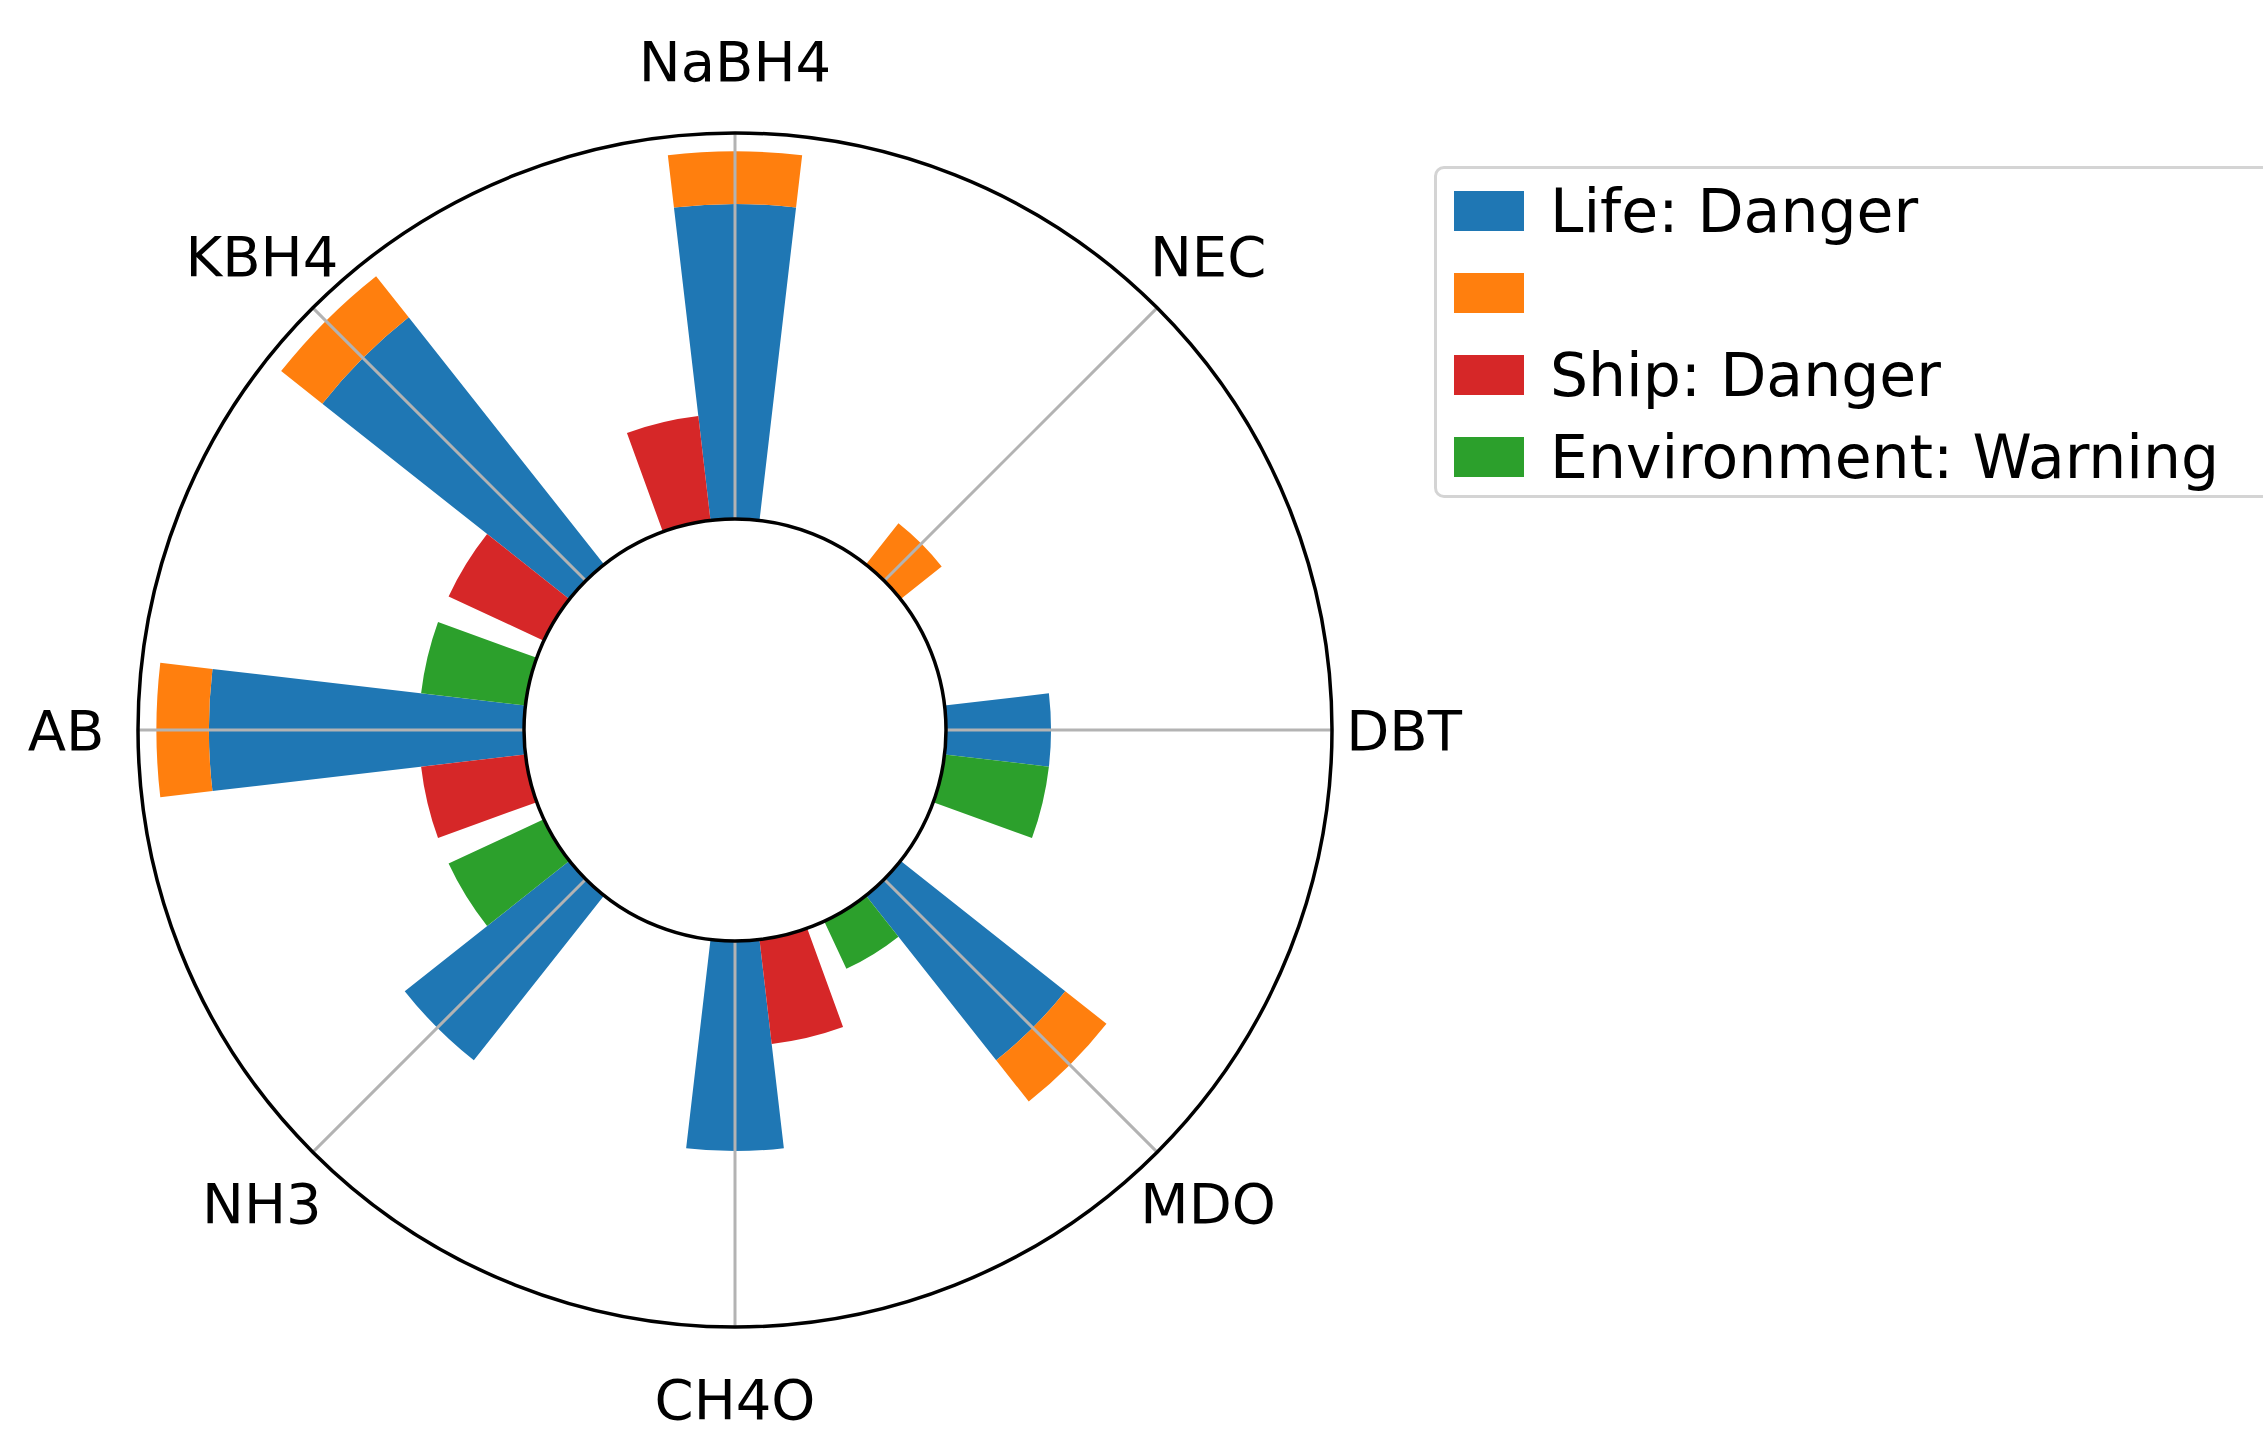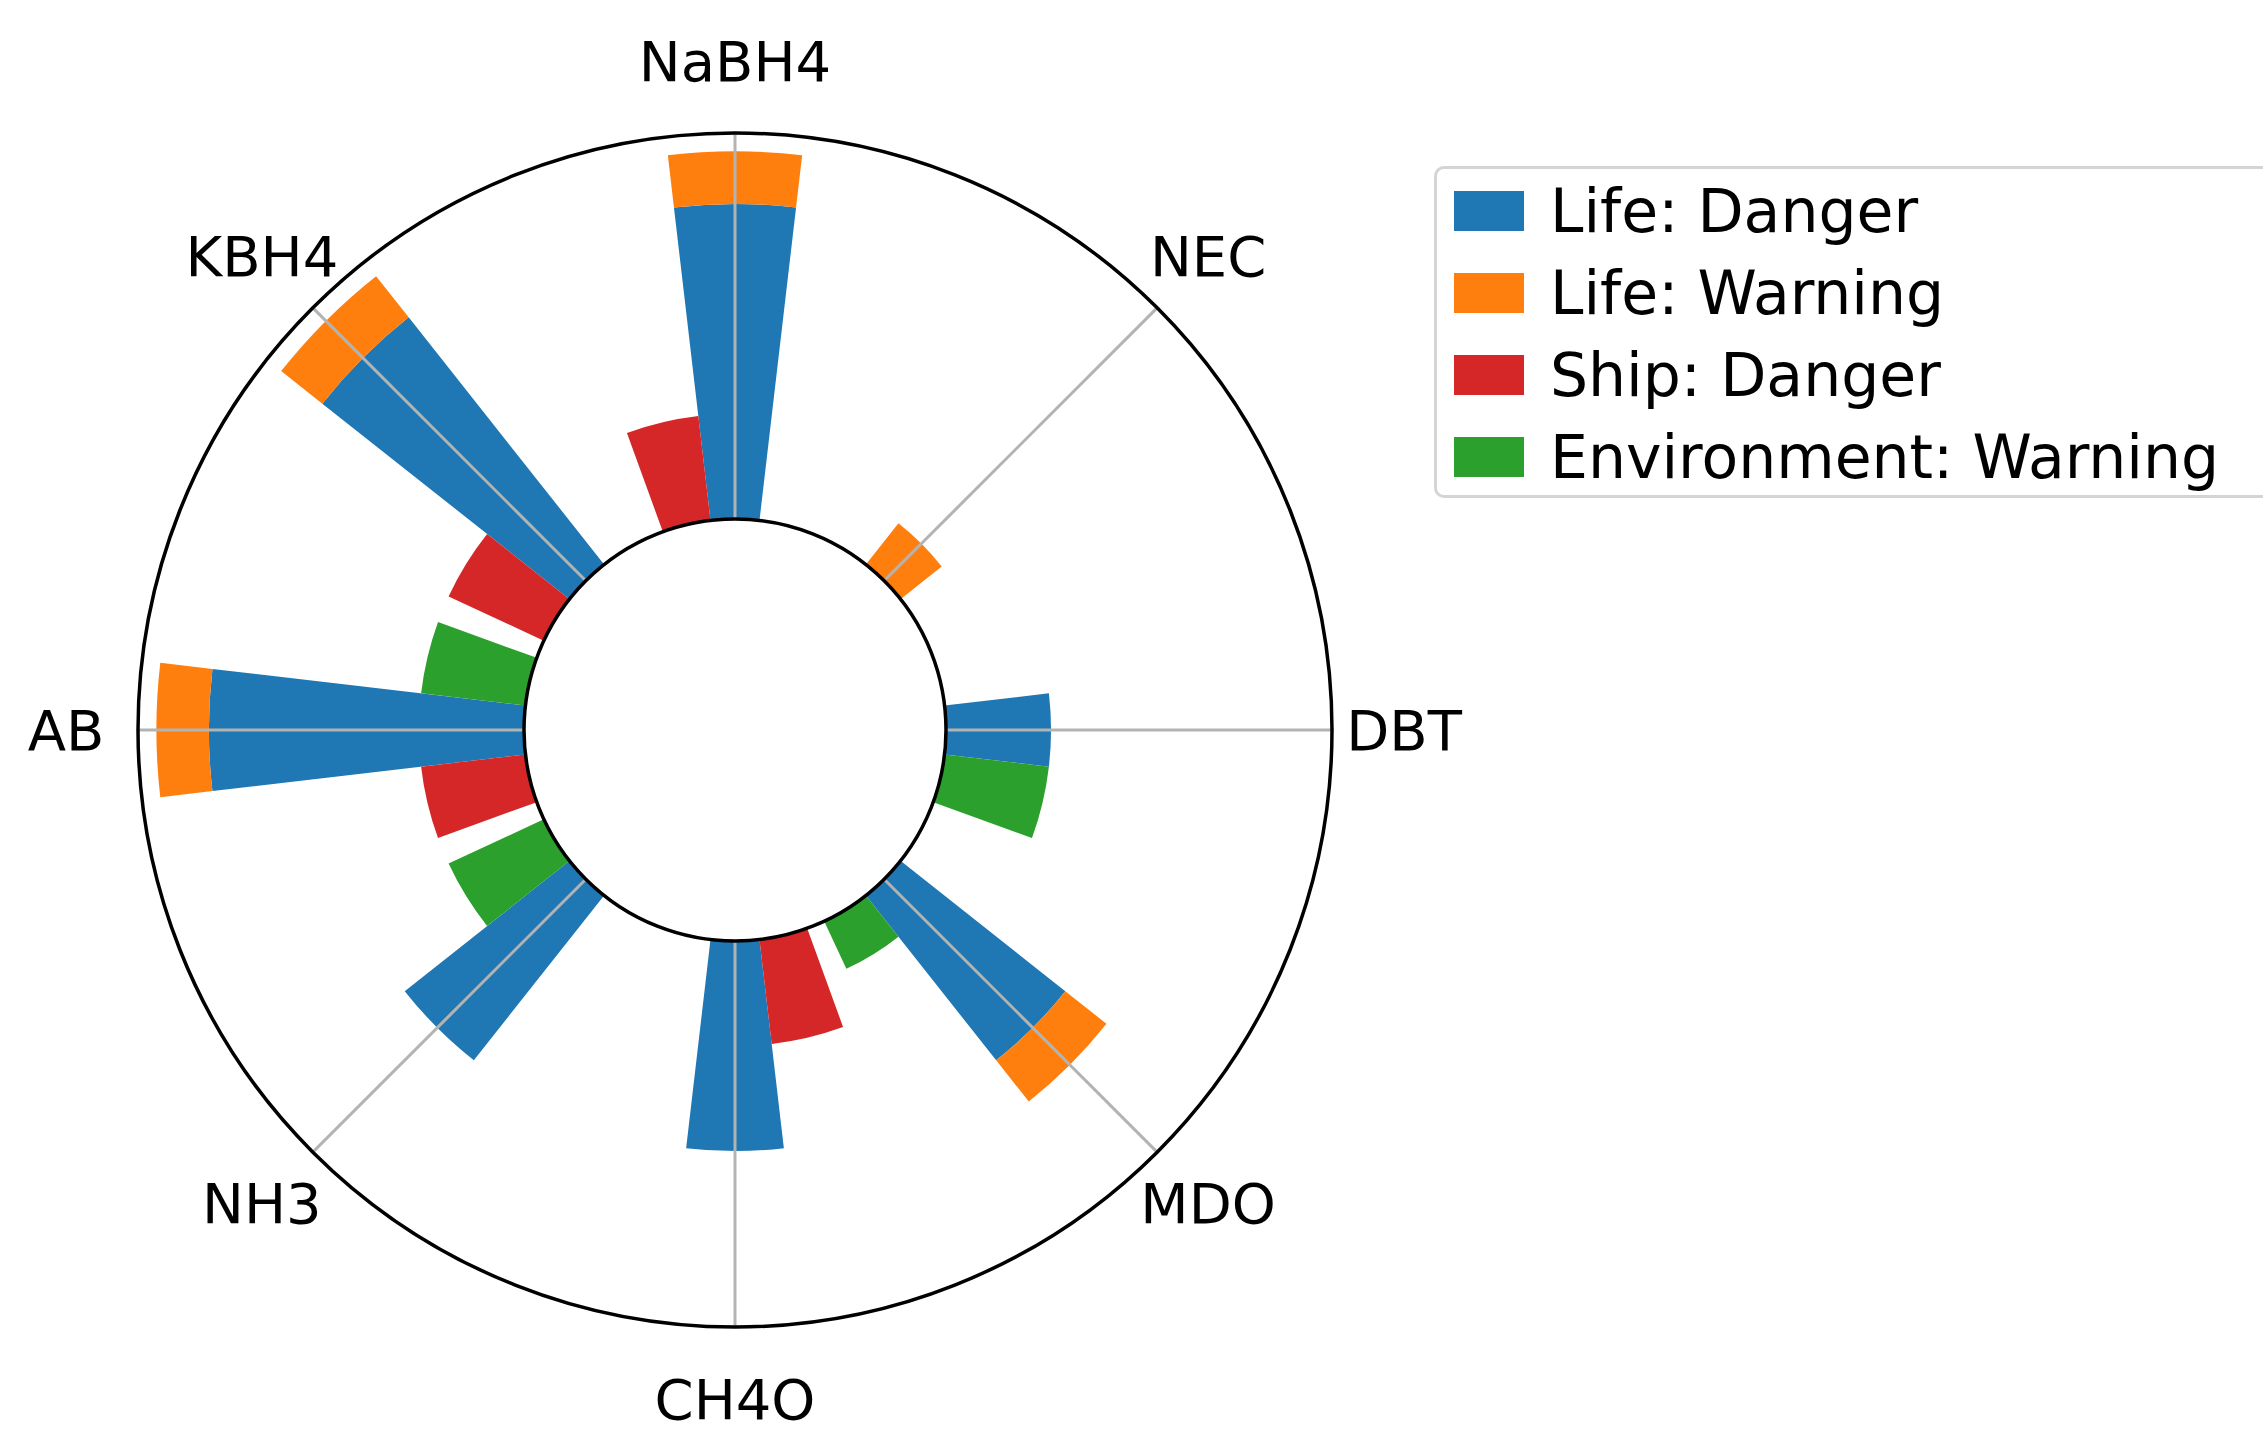--- a/index.html
+++ b/index.html
@@ -59,21 +59,20 @@
     <text x="261.9" y="256.9" text-anchor="middle" dominant-baseline="central" class="axis-label">KBH4</text>
   </svg>
 
 <div id="legend" style="left: 1434px; top: 166px; width: 884px; height: 332px;">
     <div class="legend-row">
       <div class="legend-swatch" style="background: rgb(31, 119, 180);"></div>
       <div class="legend-label">Life: Danger</div>
     </div>
     <div class="legend-row">
       <div class="legend-swatch" style="background: rgb(255, 127, 14);"></div>
-      <div class="legend-label">Life: Warning</div>
     </div>
     <div class="legend-row">
       <div class="legend-swatch" style="background: rgb(214, 39, 40);"></div>
       <div class="legend-label">Ship: Danger</div>
     </div>
     <div class="legend-row">
       <div class="legend-swatch" style="background: rgb(44, 160, 44);"></div>
       <div class="legend-label">Environment: Warning</div>
     </div>
   </div>

